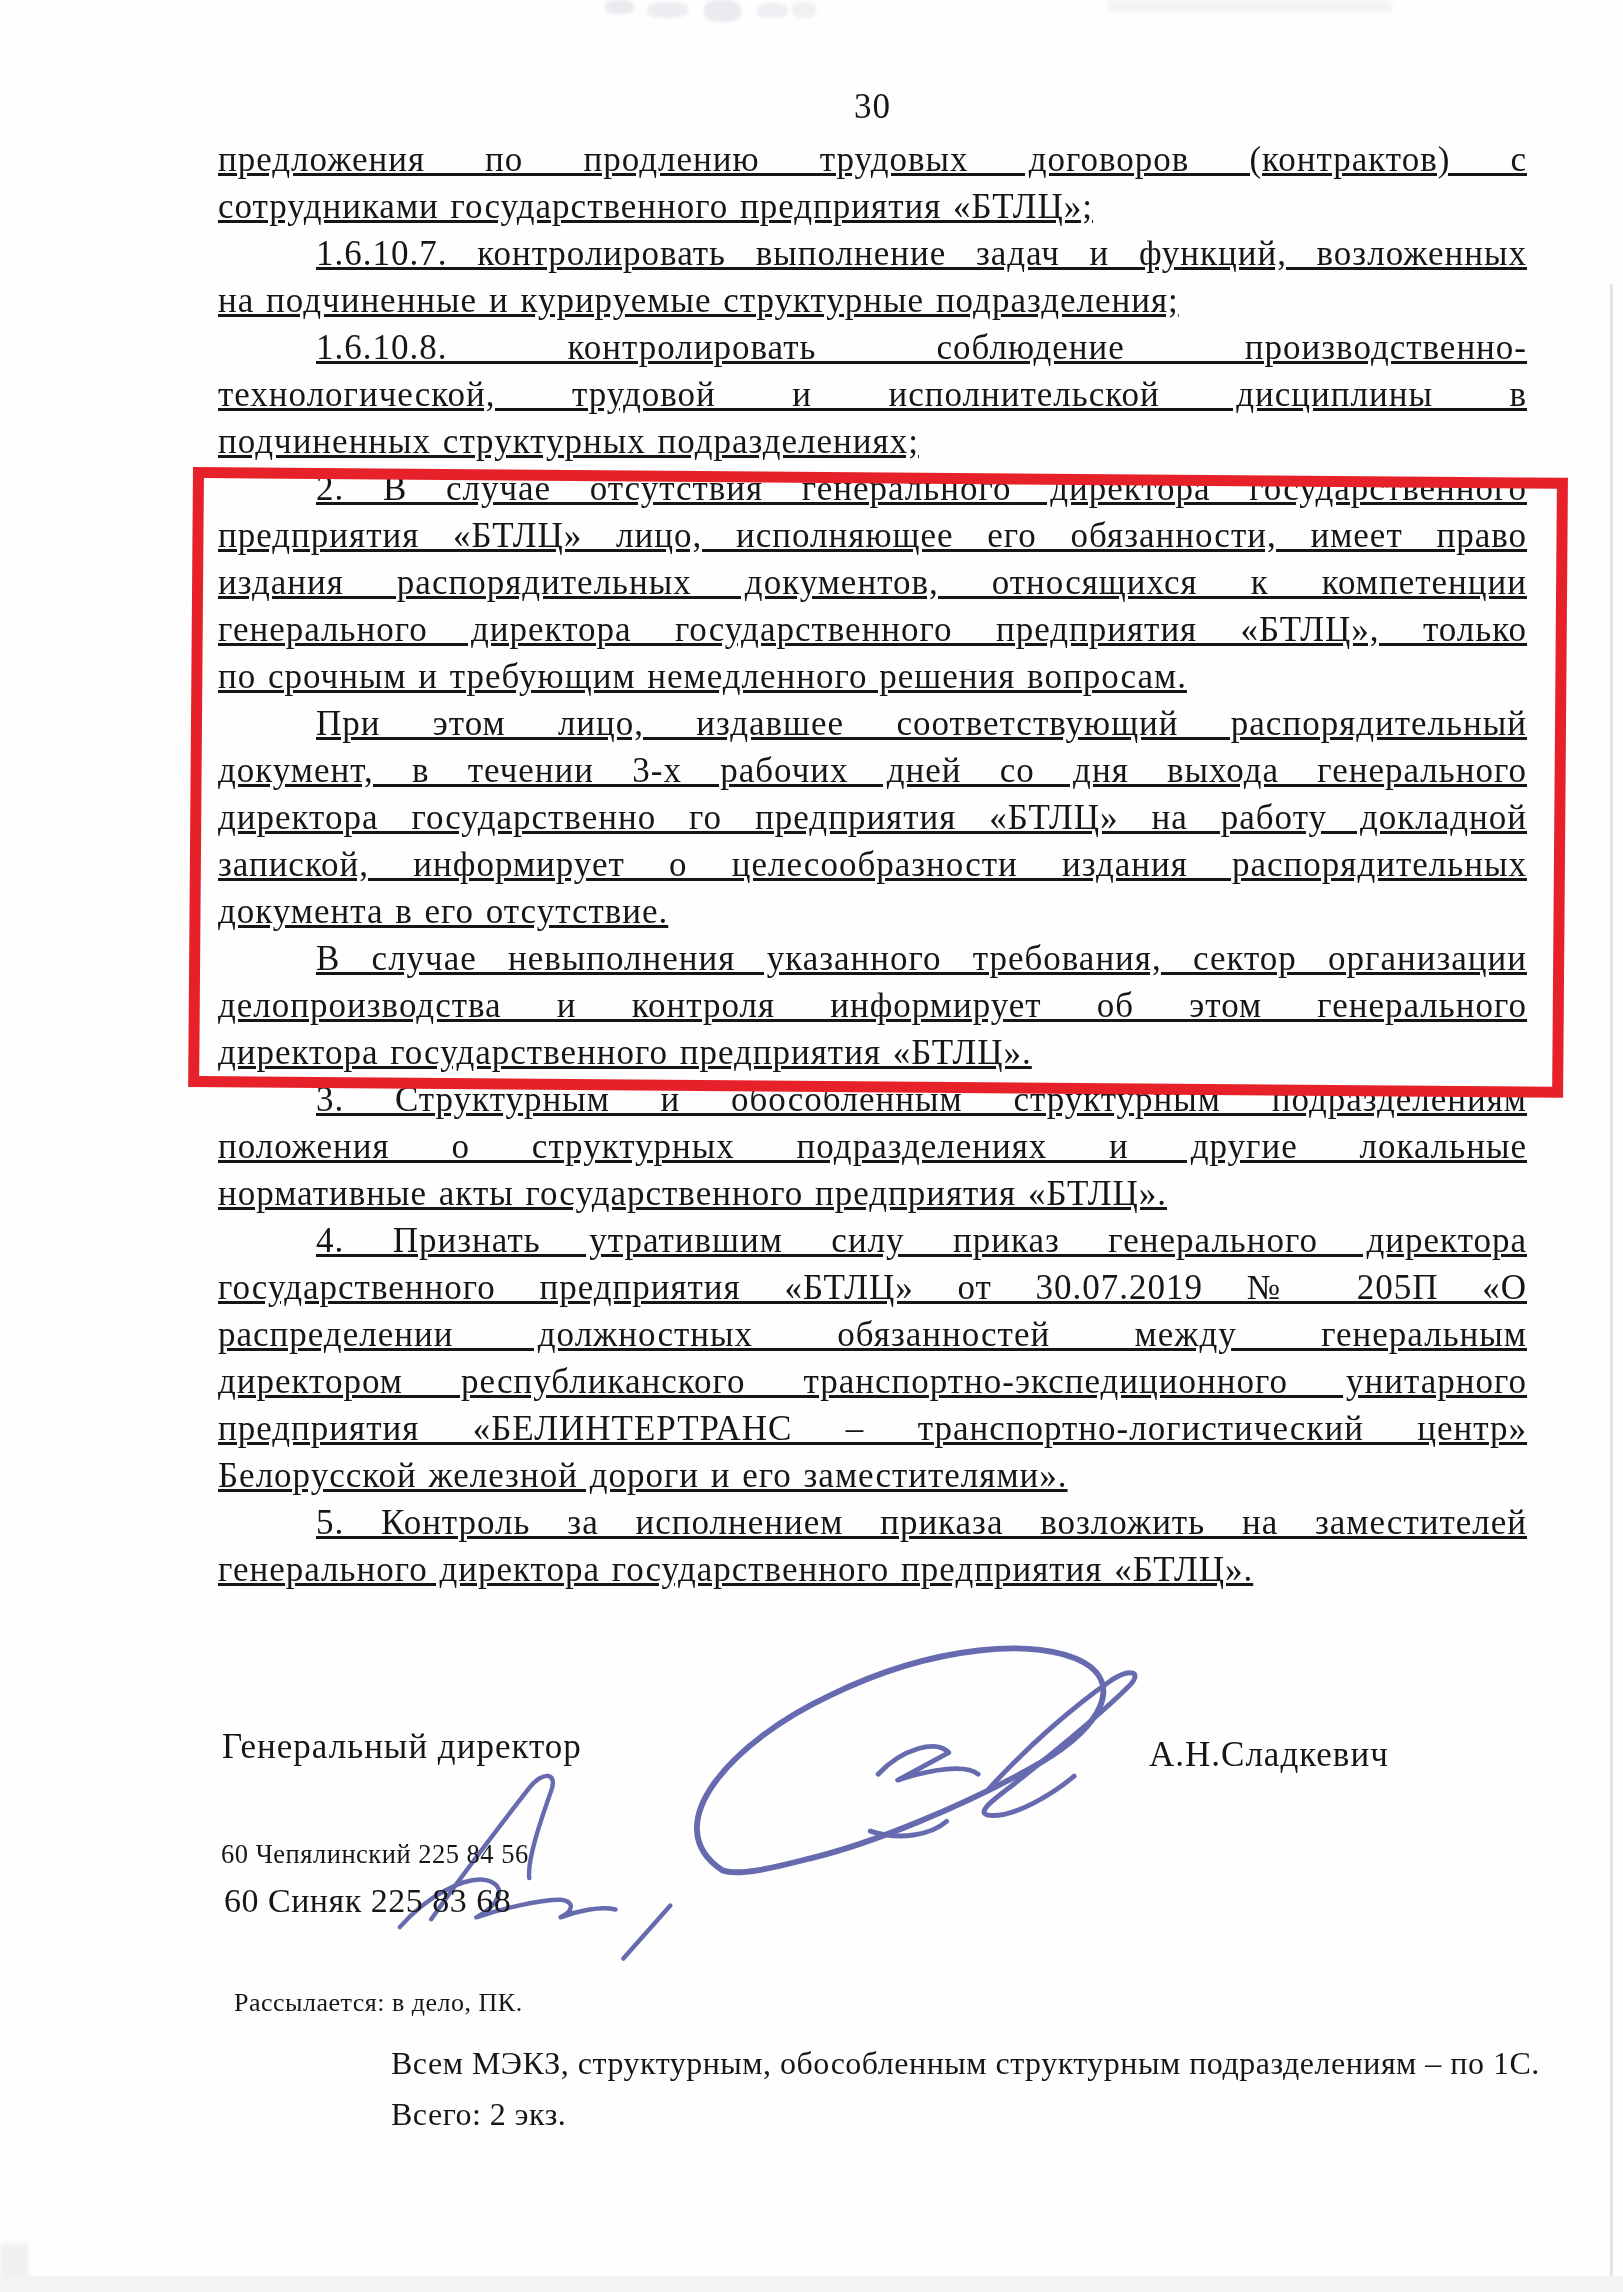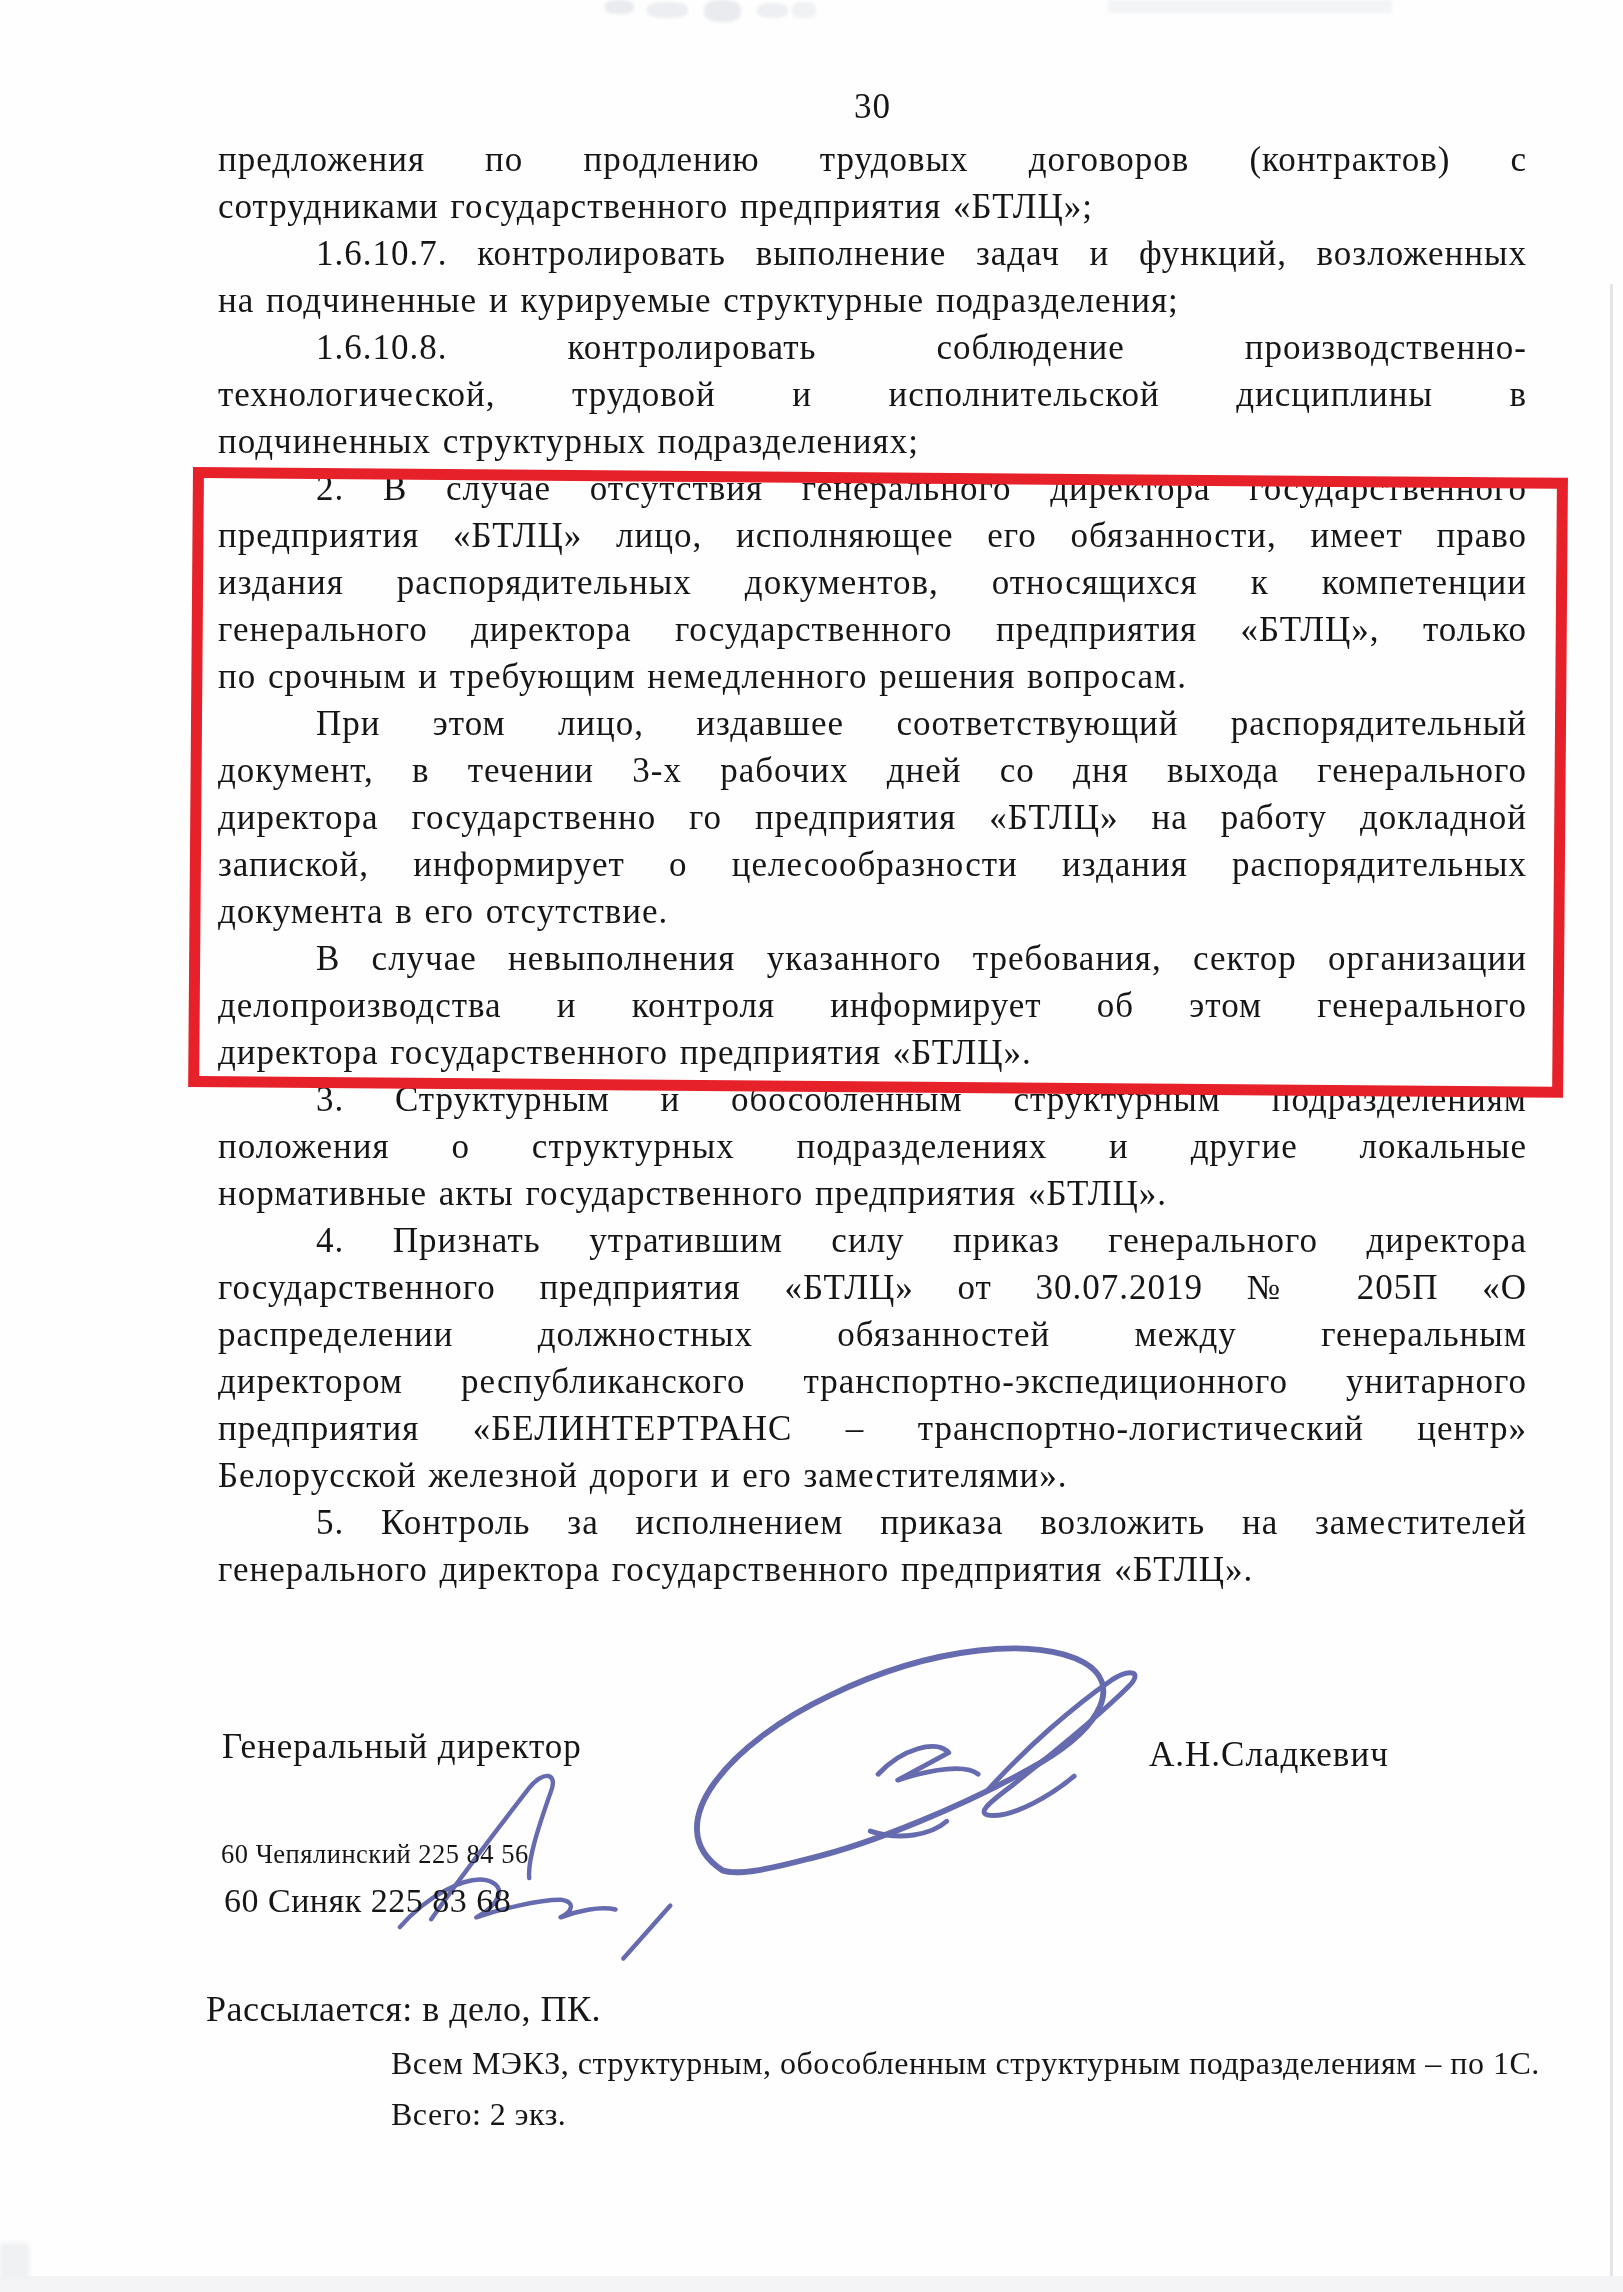--- a/index.html
+++ b/index.html
@@ -21,20 +21,21 @@
     font-size:35px;text-align:center;
     margin-bottom:6px;
     letter-spacing:1px;
   }
   .ln{
     height:47px;line-height:47px;
     font-size:35px;
     letter-spacing:1px;word-spacing:2px;
     text-align:left;
     white-space:normal;
+    text-decoration:underline;
   }
   .ln.jl{text-align:justify;text-align-last:justify;}
   .ln.fi{text-indent:98px;}
   
   .redbox{
     position:absolute;
     left:193px;top:467px;
     width:1353px;height:598px;
     border:11.8px solid #e62129;
     transform:rotate(0.45deg);
@@ -51,21 +52,21 @@
     font-size:35px;letter-spacing:1px;
   }
   .sig-svg{
     position:absolute;left:0;top:0;width:1623px;height:2293px;
     pointer-events:none;
   }
   
   .foot{position:absolute;letter-spacing:0.5px;}
   .f-contact1{left:221px;top:1839px;font-size:26.5px;}
   .f-contact2{left:224px;top:1882px;font-size:34px;}
-  .f-rass{left:206px;top:1988px;font-size:36px;text-align:center;}
+  .f-rass{left:234px;top:1988px;font-size:26px;text-align:center;}
   .f-vsem{left:391px;top:2045px;font-size:32px;}
   .f-vsego{left:391px;top:2096px;font-size:32px;}
   
   .smudge{position:absolute;border-radius:40%;filter:blur(1.5px);}
   .sm1{left:605px;top:0;width:29px;height:13.7px;background:#e9ebee;}
   .sm2{left:647px;top:2px;width:41px;height:15.7px;background:#eceef1;}
   .sm3{left:704px;top:0;width:37px;height:21.6px;background:#e9ebee;}
   .sm4{left:757px;top:2.9px;width:31px;height:14.7px;background:#edeff2;}
   .sm5{left:792px;top:2px;width:23.5px;height:15.7px;background:#eff1f3;}
   .sm6{left:1108px;top:0;width:284px;height:12.7px;background:#f3f4f6;border-radius:0;}

